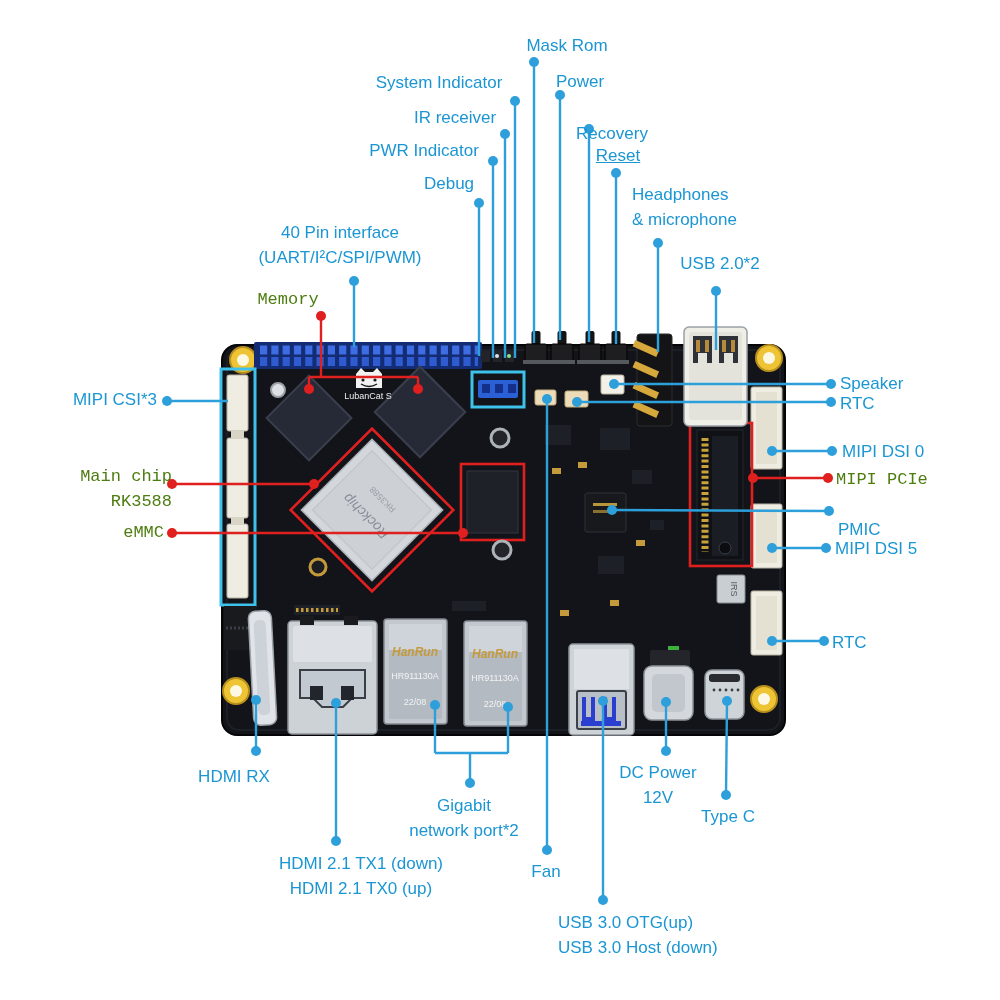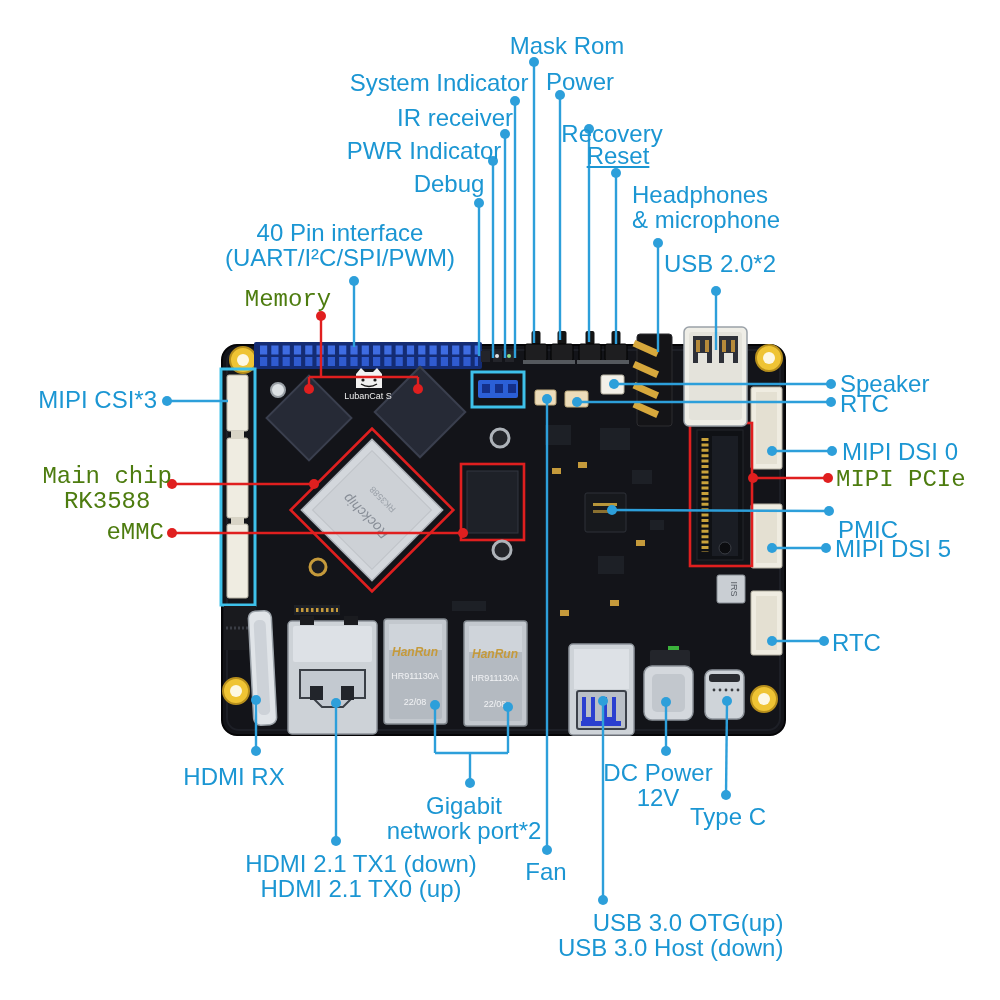--- a/index.html
+++ b/index.html
@@ -1,22 +1,22 @@
 <!DOCTYPE html>
 <html><head>
 <meta charset="utf-8">
 <style>
   html,body{margin:0;padding:0;background:#ffffff;}
   #stage{position:relative;width:1000px;height:1000px;background:#ffffff;overflow:hidden;
          font-family:"Liberation Sans",sans-serif;}
   #boardsvg{position:absolute;left:0;top:0;}
-  .lbl{position:absolute;font-size:24px;line-height:25px;color:#1b96d3;white-space:nowrap;z-index:5;}
+  .lbl{position:absolute;font-size:17px;line-height:25px;color:#1b96d3;white-space:nowrap;z-index:5;}
   .lbl.red{color:#4d7c0f;font-family:Liberation Mono, monospace;}
   .ctr{transform:translateX(-50%);text-align:center;}
-  .ralign{text-align:center;}
+  .ralign{text-align:right;}
   svg text{font-family:"Liberation Sans",sans-serif;}
 </style>
 </head>
 <body>
 
 <div id="stage">
 
 <svg id="boardsvg" width="1000" height="1000" viewBox="0 0 1000 1000">
 
   <g>
@@ -410,18 +410,18 @@
 
 <div class="lbl ctr" style="left:546px;top:859px;">Fan</div>
 
 <div class="lbl ctr" style="left:658px;top:760px;">
   <div>DC Power</div>
   <div>12V</div>
 </div>
 
 <div class="lbl ctr" style="left:728px;top:804px;">Type C</div>
 
-<div class="lbl" style="left:558px;top:910px;text-align:right;">
+<div class="lbl" style="left:558px;top:910px;">
   <div>USB 3.0 OTG(up)</div>
   <div>USB 3.0 Host (down)</div>
 </div>
 
 </div>
 
 </body></html>

